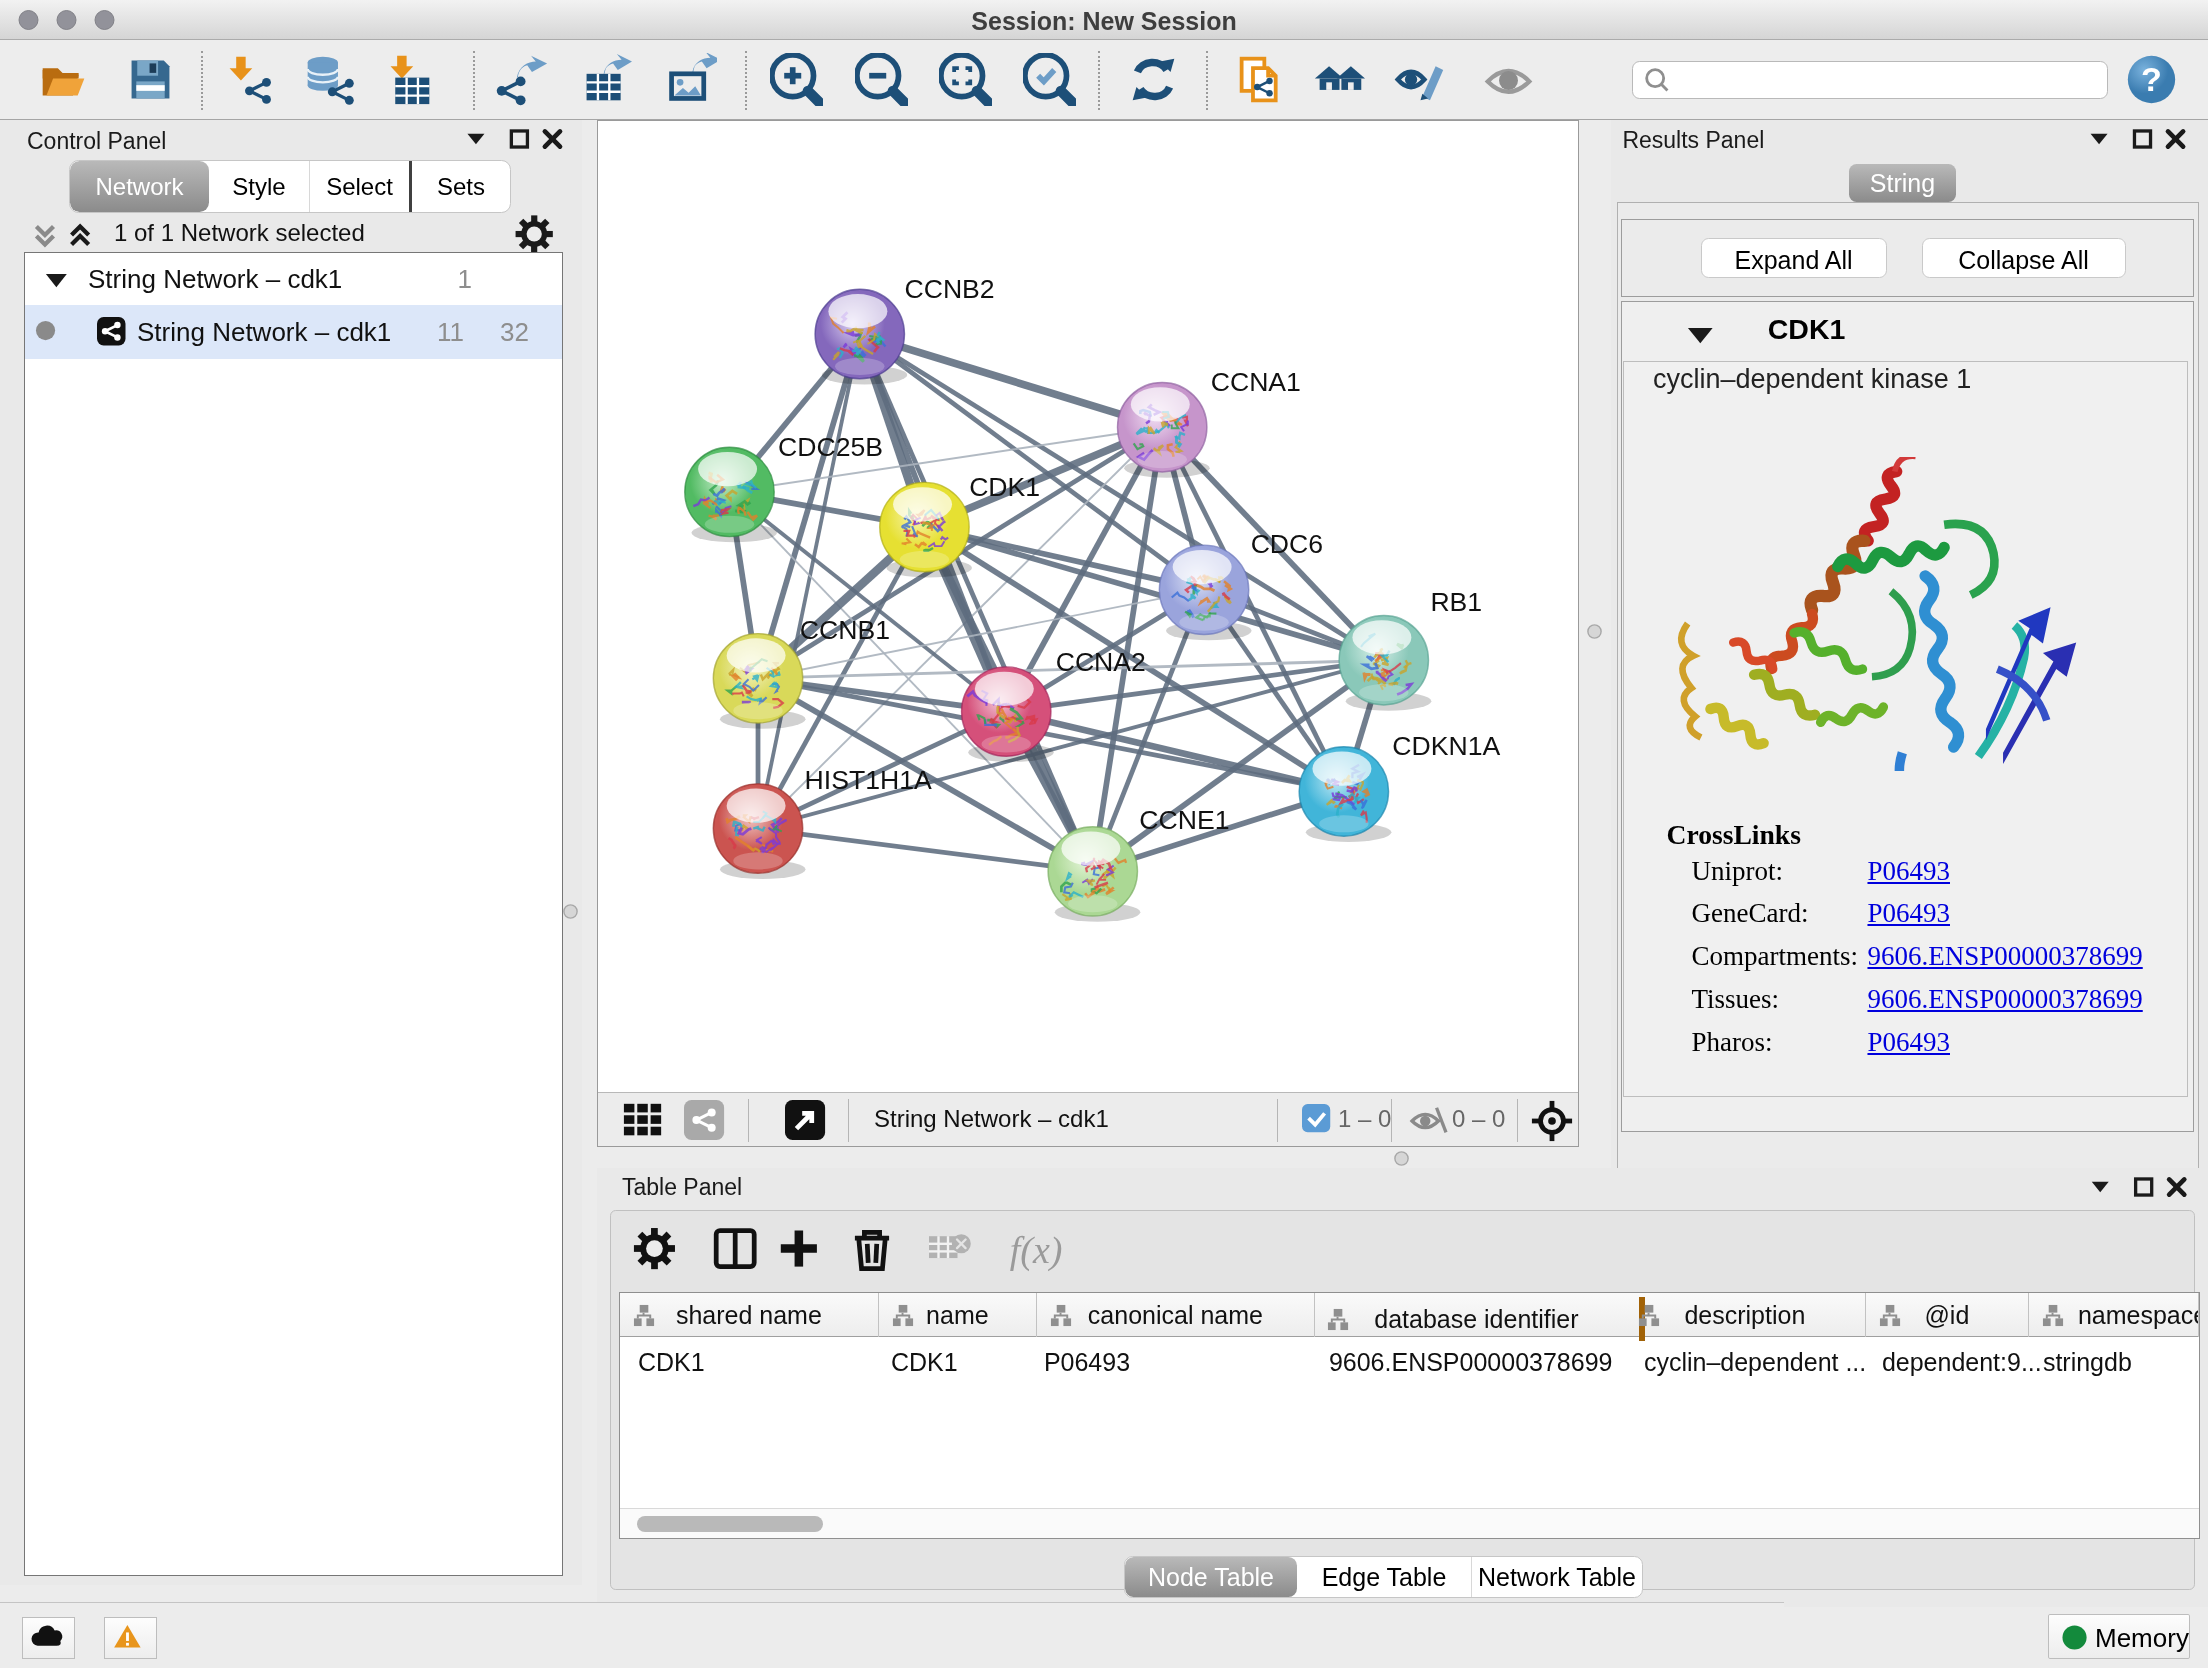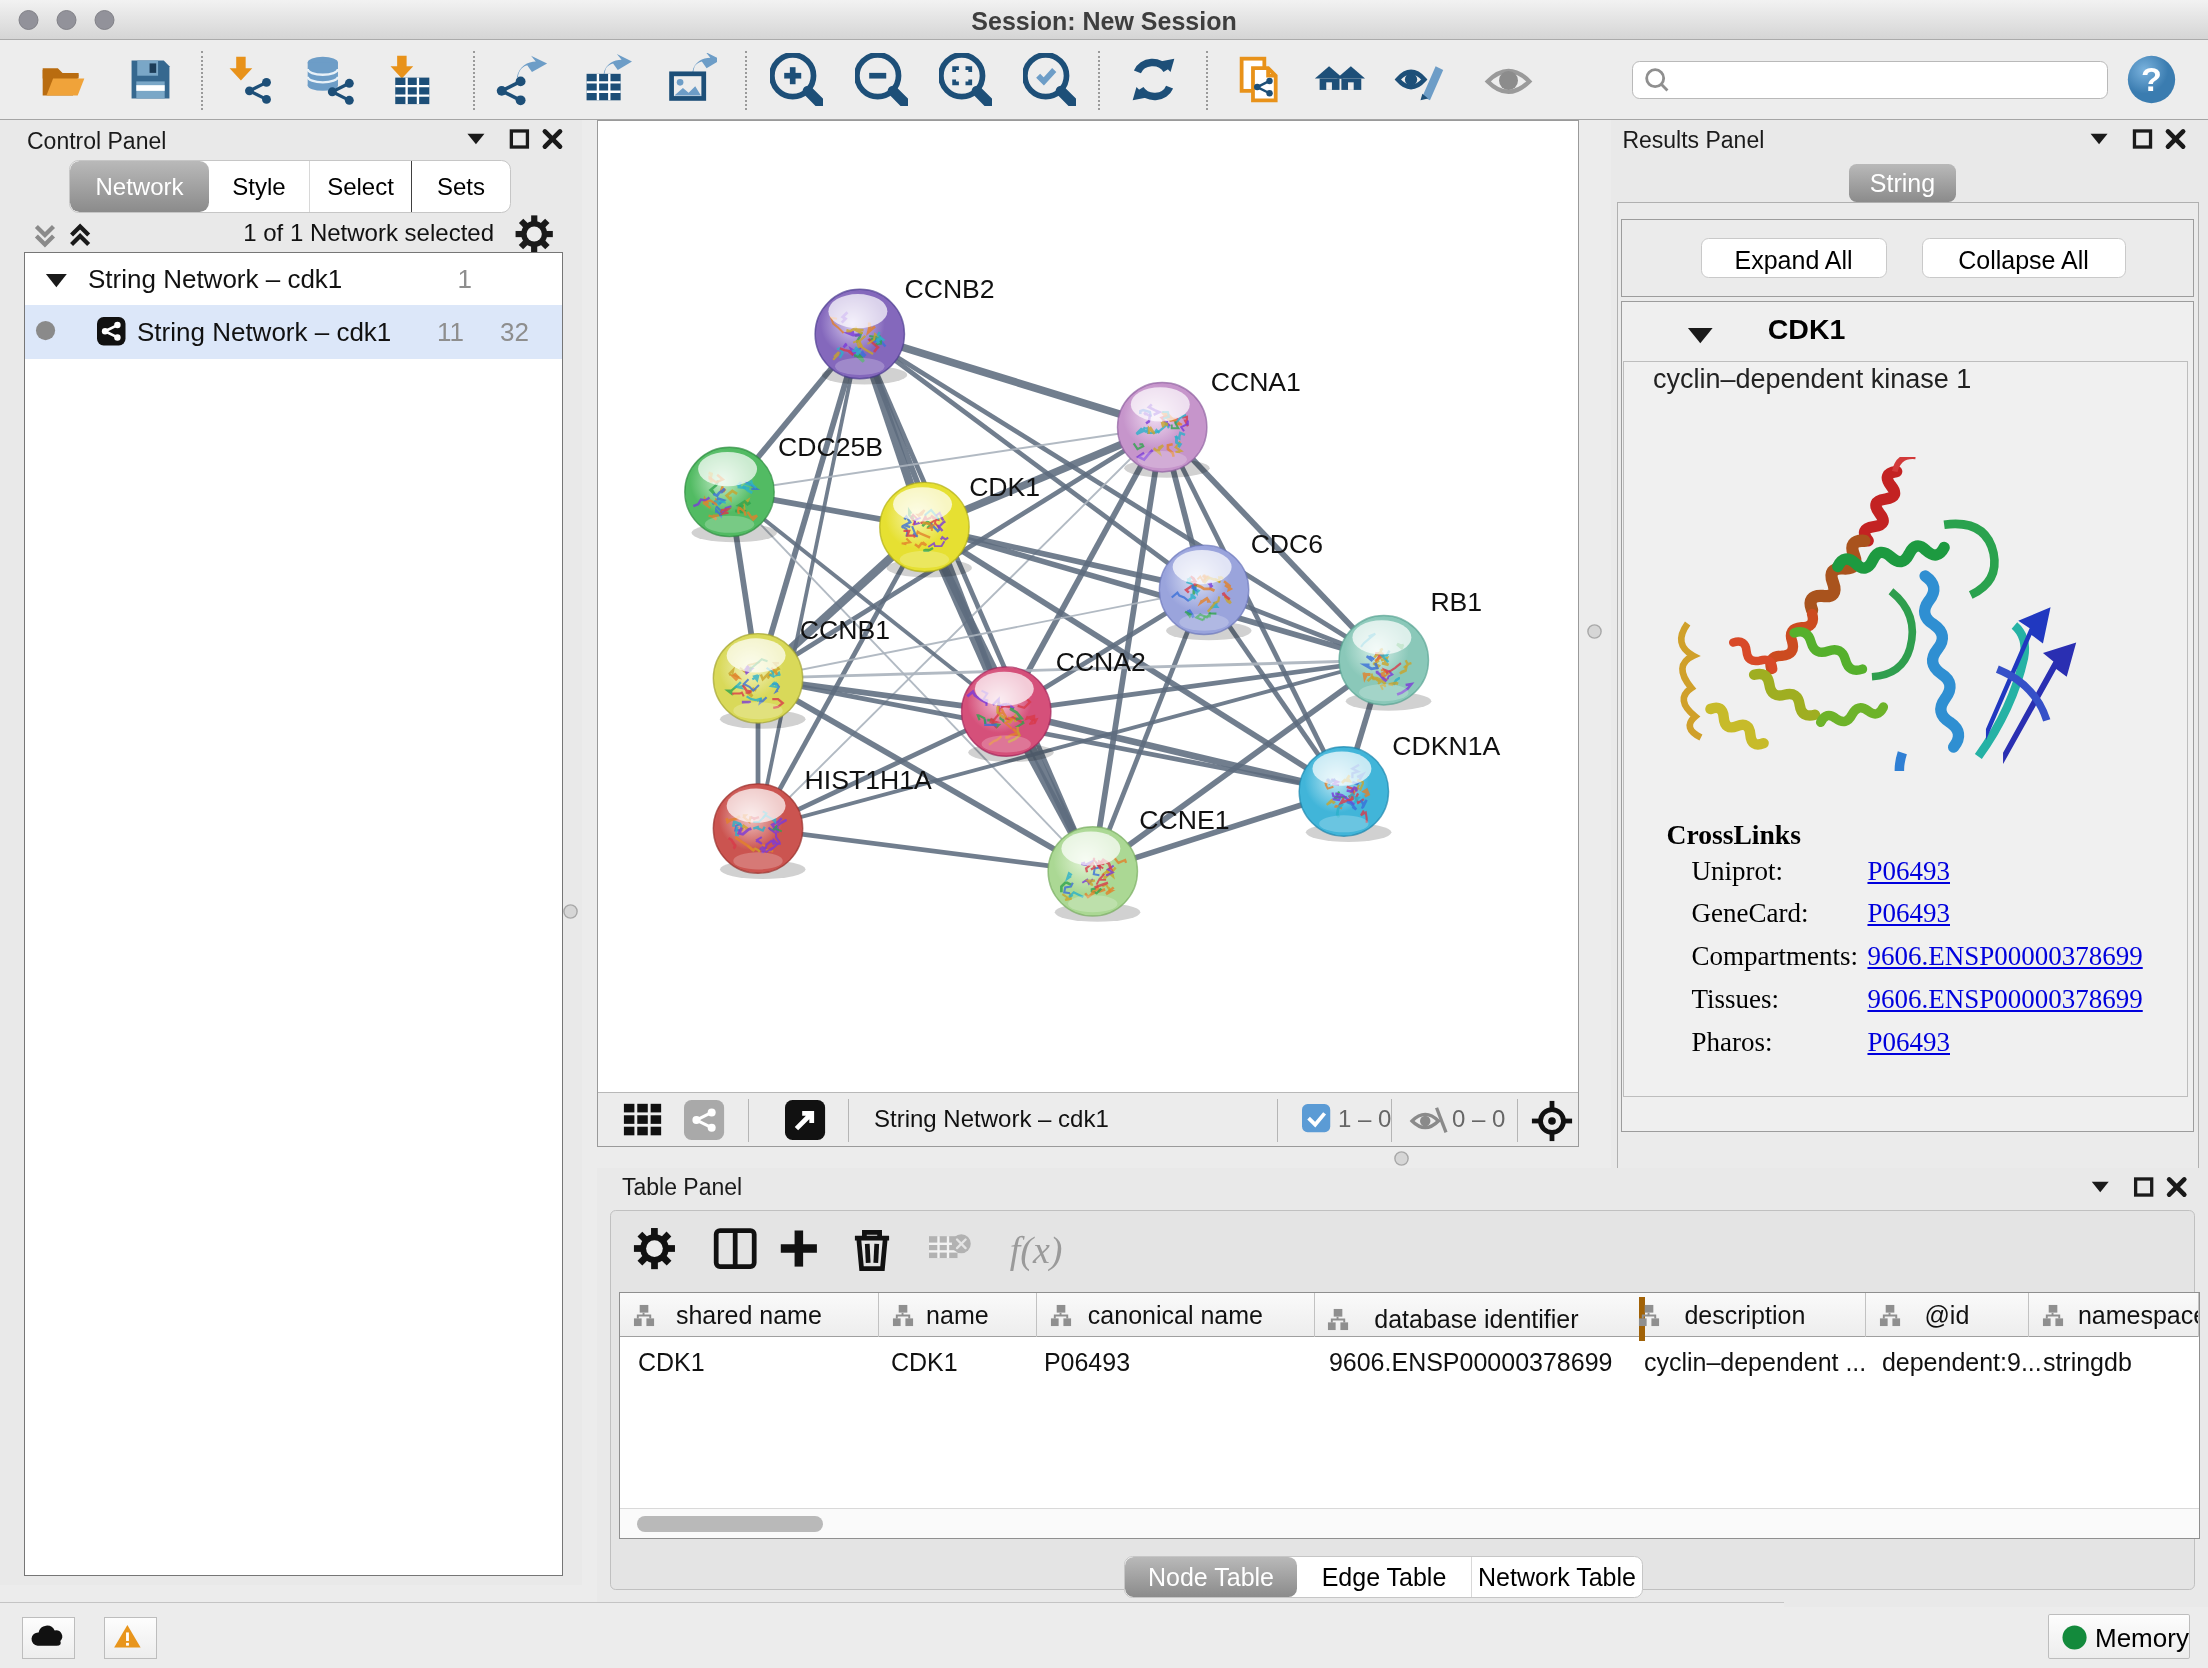--- a/index.html
+++ b/index.html
@@ -224,21 +224,21 @@
       <polygon points="16.0,12.5 34.0,12.5 25,23.5" fill="#1a1a1a"></polygon>
       <rect x="62.5" y="9.5" width="17.0" height="17.0" fill="none" stroke="#1a1a1a" stroke-width="3.5"></rect>
       <g stroke="#1a1a1a" stroke-width="5" stroke-linecap="round">
         <line x1="98" y1="10" x2="114" y2="26"></line>
         <line x1="114" y1="10" x2="98" y2="26"></line>
       </g>
     </svg>
     <div class="abs" style="left:69px;top:40px;width:442px;height:53px;background:#fff;border:1px solid #c6c6c6;border-radius:9.5px;overflow:hidden;display:flex;font-size:24px">
       <div style="width:139px;background:linear-gradient(#b9b9b9,#8b8b8b);color:#fff;text-align:center;line-height:51px;border-radius:9.5px">Network</div>
       <div style="width:101px;text-align:center;line-height:51px;border-right:1px solid #d8d8d8">Style</div>
-      <div style="width:102px;text-align:center;line-height:51px;border-right:1px solid #404040">Select</div>
+      <div style="width:102px;text-align:center;line-height:51px;border-right:3px solid #404040">Select</div>
       <div style="flex:1;text-align:center;line-height:51px">Sets</div>
     </div>
     <svg class="abs" width="582" height="171" style="left:0;top:0" viewBox="0 0 612 180">
       <g fill="none" stroke="#8a8a8a" stroke-width="4.5">
         <path d="M38 112 l9 9 9 -9"></path>
         <path d="M38 122 l9 9 9 -9"></path>
       </g>
       <g fill="none" stroke="#1a1a1a" stroke-width="4.5">
         <path d="M75 121 l9 -9 9 9"></path>
         <path d="M75 131 l9 -9 9 9"></path>
@@ -247,21 +247,21 @@
       <rect x="573.6" y="115.2" width="6.5" height="9.5" fill="#1a1a1a" transform="rotate(90.0 576.8 120.0)"></rect>
       <rect x="569.2" y="125.7" width="6.5" height="9.5" fill="#1a1a1a" transform="rotate(135.0 572.5 130.5)"></rect>
       <rect x="558.8" y="130.1" width="6.5" height="9.5" fill="#1a1a1a" transform="rotate(180.0 562.0 134.8)"></rect>
       <rect x="548.3" y="125.7" width="6.5" height="9.5" fill="#1a1a1a" transform="rotate(225.0 551.5 130.5)"></rect>
       <rect x="543.9" y="115.2" width="6.5" height="9.5" fill="#1a1a1a" transform="rotate(270.0 547.2 120.0)"></rect>
       <rect x="548.3" y="104.8" width="6.5" height="9.5" fill="#1a1a1a" transform="rotate(315.0 551.5 109.5)"></rect>
       <rect x="558.8" y="100.4" width="6.5" height="9.5" fill="#1a1a1a" transform="rotate(360.0 562.0 105.2)"></rect>
       <rect x="569.2" y="104.8" width="6.5" height="9.5" fill="#1a1a1a" transform="rotate(405.0 572.5 109.5)"></rect>
       <circle cx="562" cy="120" r="8.0" fill="#ececec"></circle>
     </svg>
-    <div class="abs" style="left:114px;top:99px;width:380px;text-align:right;font-size:24px;color:#111">1 of 1 Network selected</div>
+    <div class="abs" style="left:114px;top:99px;width:380px;text-align:left;font-size:24px;color:#111">1 of 1 Network selected</div>
     <div class="abs" style="left:24px;top:132px;width:539px;height:1324px;background:#fff;border:1.9px solid #767676">
       <div style="height:52px;position:relative">
         <svg class="abs" width="38" height="19" style="left:19px;top:19px" viewBox="0 0 40 20">
           <polygon points="2.0,2.0 24.0,2.0 13,16.0" fill="#1a1a1a"></polygon>
         </svg>
         <div class="abs" style="left:63px;top:11.4px;font-size:26px;color:#111">String Network – cdk1</div>
         <div class="abs" style="left:409px;top:11.4px;width:38px;text-align:right;font-size:26px;color:#8e8e8e">1</div>
       </div>
       <div style="height:54px;position:relative;background:#dce7f9">
         <svg class="abs" width="23" height="23" style="left:9.5px;top:15px" viewBox="0 0 24 24">

